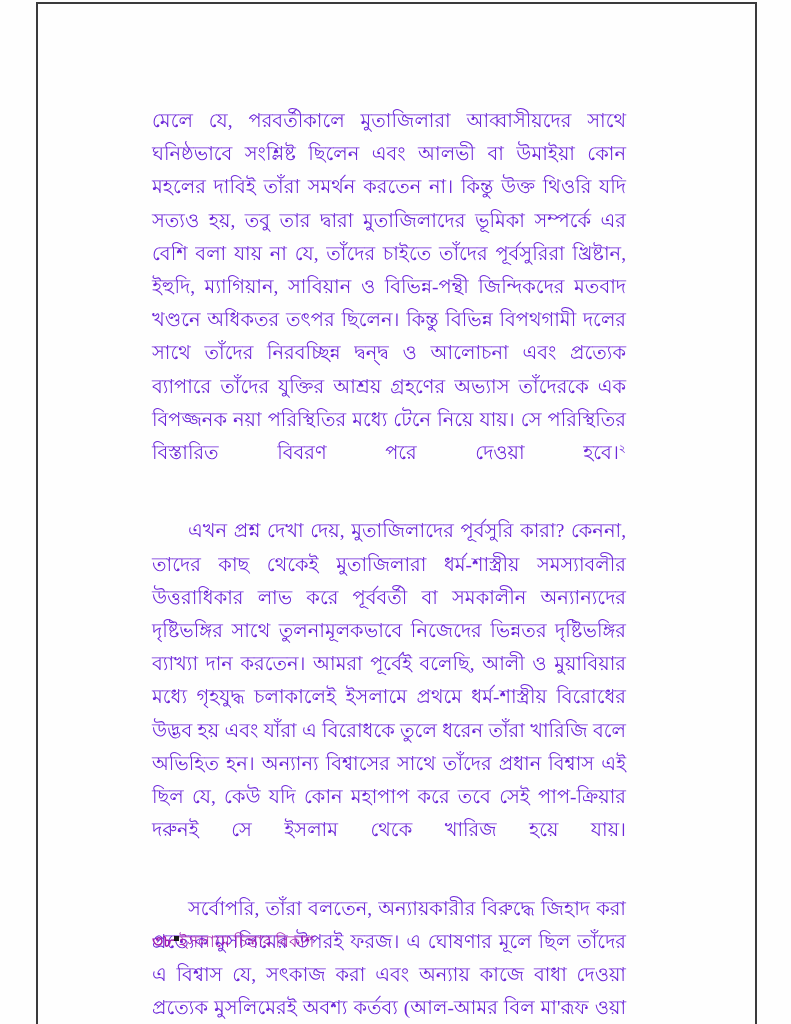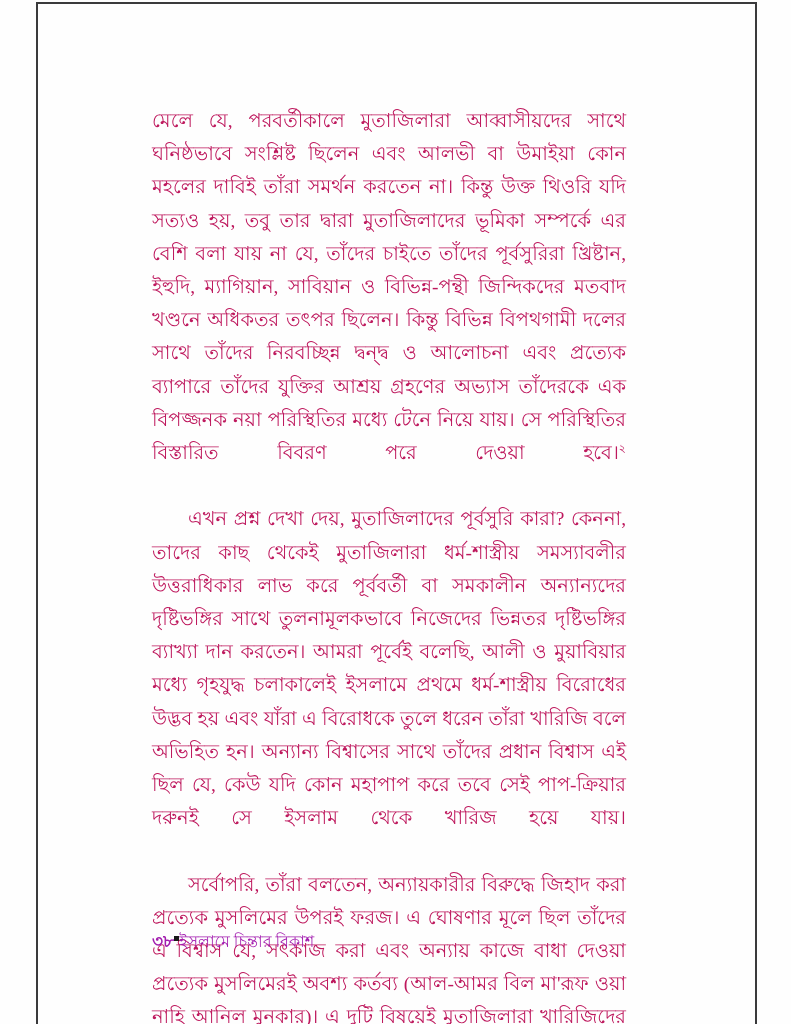--- a/index.html
+++ b/index.html
@@ -43,27 +43,27 @@
     top: 104px;
     width: 474px;
   }
 
   .para {
     margin: 0;
     text-align: justify;
     text-justify: inter-word;
     font-size: 19.4px;
     line-height: 33.2px;
-    color: #be185d;
+    color: #6d28d9;
     font-family: "Liberation Serif", "DejaVu Serif", serif;
     word-spacing: 0.02em;
     -webkit-font-smoothing: none;
   }
   .para + .para {
-    margin-top: 0px;
+    margin-top: 12px;
   }
   .para.indented {
     text-indent: 36px;
   }
   
   .para::after {
     content: "";
     display: inline-block;
     width: 100%;
   }

